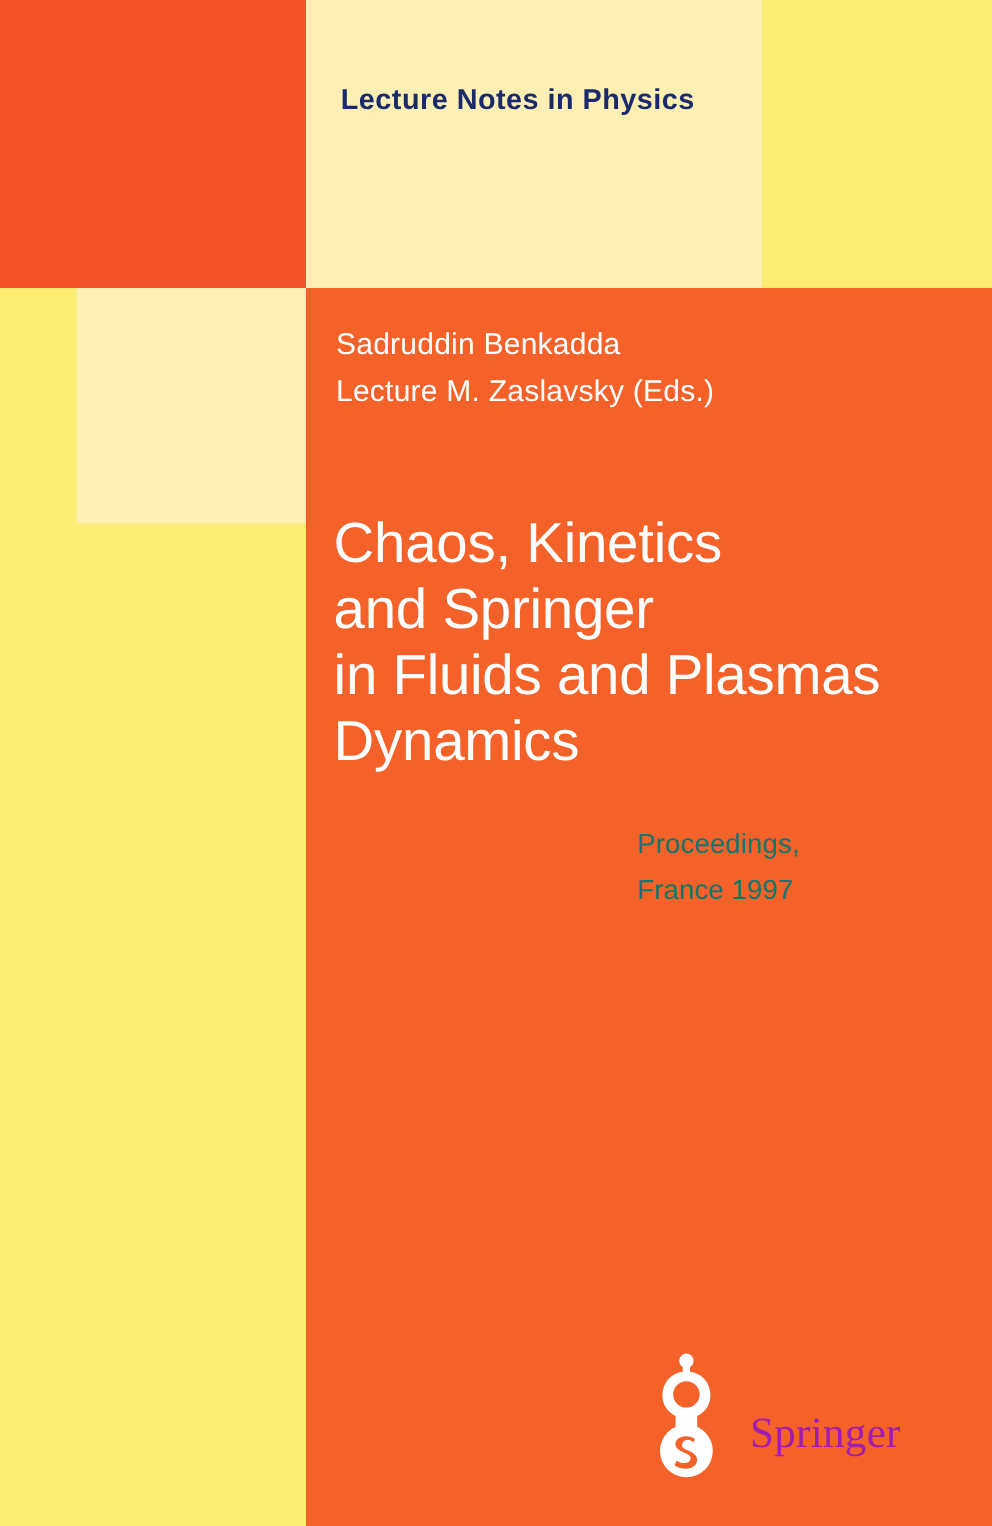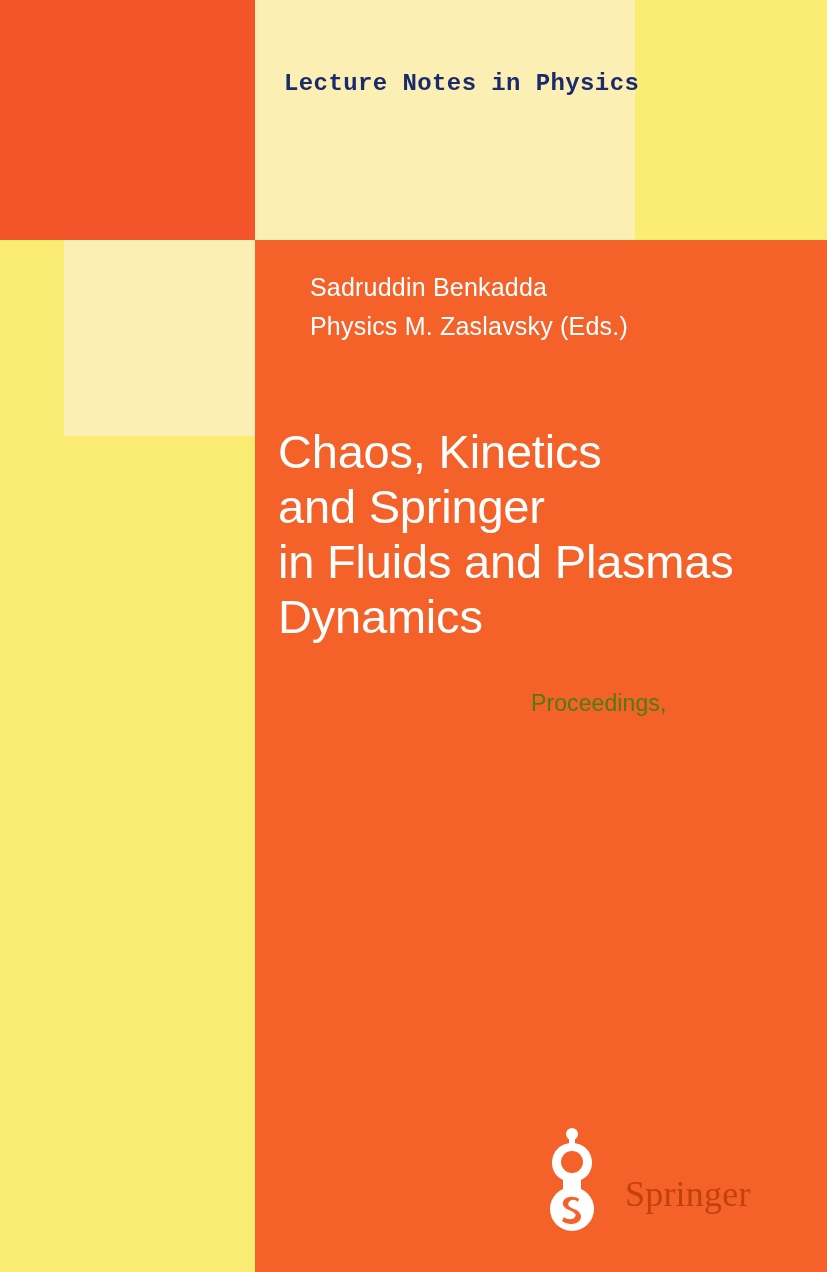--- a/index.html
+++ b/index.html
@@ -54,61 +54,61 @@
     left: 635px; top: 0;
     width: 192px; height: 240px;
     background: #fbec74;
   }
 
   
   .series-title {
     position: absolute;
     left: 284px;
     top: 70px;
-    font-family: Liberation Mono, monospace;
+    font-family: Liberation Sans, sans-serif;
     font-weight: bold;
     font-size: 24px;
     letter-spacing: 0.4px;
     color: #1b2a6b;
     white-space: nowrap;
   }
 
   
   .editors {
     position: absolute;
     left: 280px;
     top: 268px;
     color: #ffffff;
     font-family: "Liberation Sans", sans-serif;
     font-size: 25px;
     line-height: 39px;
     letter-spacing: 0.2px;
   }
-  .editors div { white-space: nowrap; margin-left: 30px; }
+  .editors div { white-space: nowrap; }
 
   
   .main-title {
     position: absolute;
     left: 278px;
     top: 424px;
     width: 520px;
     color: #ffffff;
     font-family: Liberation Sans, sans-serif;
     font-size: 47px;
     line-height: 55px;
     letter-spacing: -0.2px;
   }
   .main-title div { white-space: nowrap; }
 
   
   .proceedings {
     position: absolute;
     left: 531px;
     top: 684px;
-    color: #4d7c0f;
+    color: #0f766e;
     font-family: "Liberation Sans", sans-serif;
     font-size: 23px;
     line-height: 38px;
     letter-spacing: 0.1px;
   }
   .proceedings div { white-space: nowrap; }
 
   
   .publisher {
     position: absolute;
@@ -121,21 +121,21 @@
     position: absolute;
     left: 0;
     top: 0;
     width: 78px;
     height: 108px;
   }
   .publisher-name {
     position: absolute;
     left: 92px;
     top: 48px;
-    color: #c2410c;
+    color: #a21caf;
     font-family: "Liberation Serif", serif;
     font-size: 36px;
     letter-spacing: 0.2px;
     white-space: nowrap;
   }
 </style>
 </head>
 <body>
 
 <div class="cover">
@@ -144,32 +144,33 @@
   <div class="bg-left-orange"></div>
   <div class="bg-left-yellow"></div>
   <div class="bg-left-pale"></div>
   <div class="bg-top-pale"></div>
   <div class="bg-top-right-yellow"></div>
 
   <div class="series-title">Lecture Notes in Physics</div>
 
   <div class="editors">
     <div>Sadruddin Benkadda</div>
-    <div>Physics M. Zaslavsky (Eds.)</div>
+    <div>Lecture M. Zaslavsky (Eds.)</div>
   </div>
 
   <div class="main-title">
     <div>Chaos, Kinetics</div>
     <div>and Springer</div>
     <div>in Fluids and Plasmas</div>
     <div>Dynamics</div>
   </div>
 
   <div class="proceedings">
     <div>Proceedings,</div>
+    <div>France 1997</div>
   </div>
 
   <div class="publisher">
     <div class="publisher-mark">
       <svg width="78" height="108" viewBox="0 0 78 108" xmlns="http://www.w3.org/2000/svg">
 
         <g fill="#ffffff">
 
           <circle cx="39" cy="9" r="6"></circle>
           <rect x="36" y="13" width="6" height="10"></rect>

